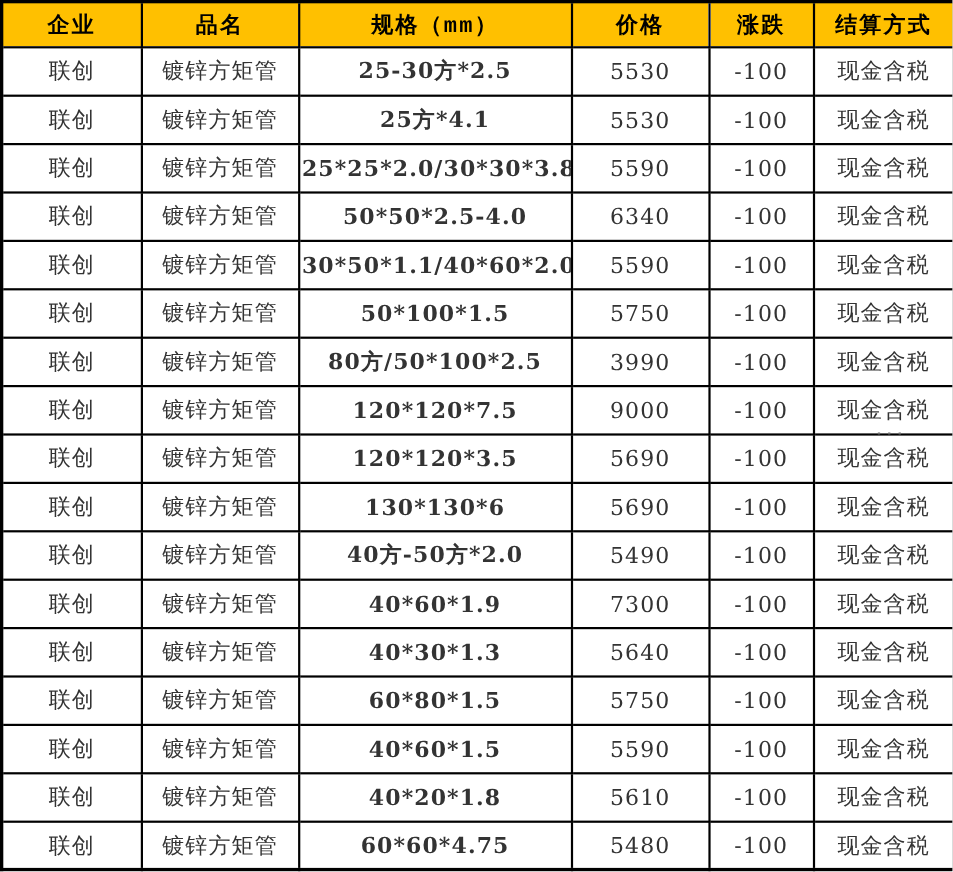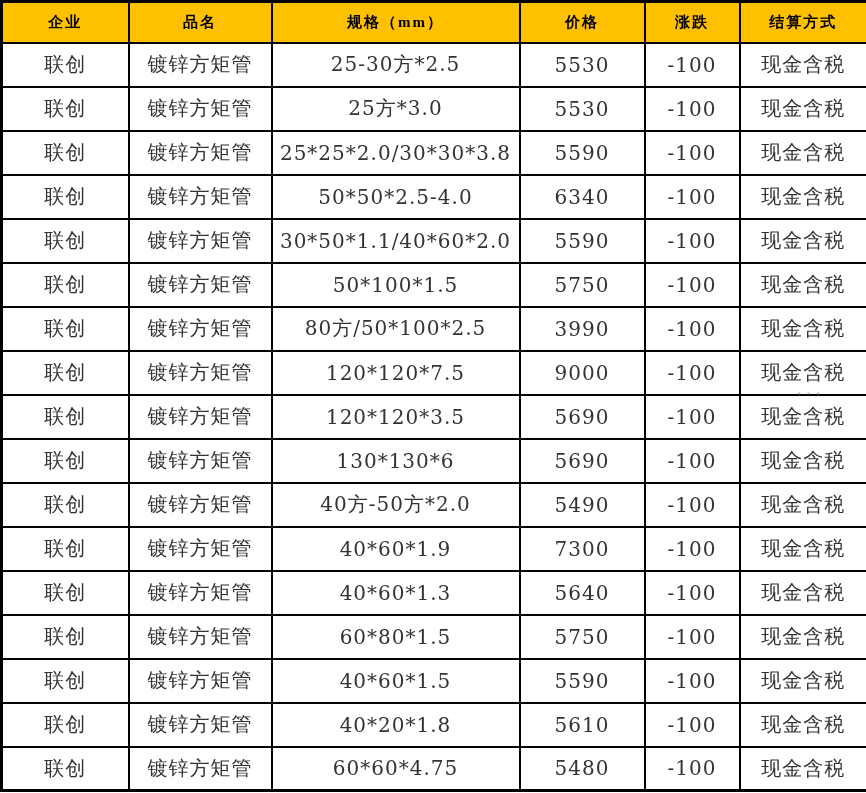--- a/index.html
+++ b/index.html
@@ -36,36 +36,36 @@
     padding: 0 2px;
     overflow: hidden;
     white-space: nowrap;
   }
   table.price-table thead tr {
     height: 41px;
   }
   table.price-table th {
     background: var(--header-bg);
     color: var(--header-text);
-    font-family: Liberation Serif, serif;
+    font-family: Liberation Mono, monospace;
     font-weight: 700;
-    font-size: 15px;
+    font-size: 20px;
     letter-spacing: 2px;
   }
   table.price-table tbody tr {
     height: 44px;
     background: var(--row-bg);
   }
   table.price-table td {
     color: var(--body-text);
     font-family: "DejaVu Serif", "Liberation Serif", serif;
     font-size: 20px;
     letter-spacing: 1px;
   }
-  td.col-spec { font-size: 20px; }
+  td.col-spec { font-size: 20px; font-weight: bold; }
   td.col-price, td.col-change { font-size: 20px; }
   .watermark-smudge {
     position: absolute;
     left: 782px;
     top: 382px;
     width: 56px;
     height: 30px;
     color: rgba(120,120,120,0.55);
     font-family: "DejaVu Sans", sans-serif;
     font-size: 20px;
@@ -103,21 +103,21 @@
     <td class="col-enterprise">联创</td>
     <td class="col-product">镀锌方矩管</td>
     <td class="col-spec">25-30方*2.5</td>
     <td class="col-price">5530</td>
     <td class="col-change">-100</td>
     <td class="col-settlement">现金含税</td>
   </tr>
         <tr>
     <td class="col-enterprise">联创</td>
     <td class="col-product">镀锌方矩管</td>
-    <td class="col-spec">25方*3.0</td>
+    <td class="col-spec">25方*4.1</td>
     <td class="col-price">5530</td>
     <td class="col-change">-100</td>
     <td class="col-settlement">现金含税</td>
   </tr>
         <tr>
     <td class="col-enterprise">联创</td>
     <td class="col-product">镀锌方矩管</td>
     <td class="col-spec">25*25*2.0/30*30*3.8</td>
     <td class="col-price">5590</td>
     <td class="col-change">-100</td>
@@ -191,21 +191,21 @@
     <td class="col-enterprise">联创</td>
     <td class="col-product">镀锌方矩管</td>
     <td class="col-spec">40*60*1.9</td>
     <td class="col-price">7300</td>
     <td class="col-change">-100</td>
     <td class="col-settlement">现金含税</td>
   </tr>
         <tr>
     <td class="col-enterprise">联创</td>
     <td class="col-product">镀锌方矩管</td>
-    <td class="col-spec">40*60*1.3</td>
+    <td class="col-spec">40*30*1.3</td>
     <td class="col-price">5640</td>
     <td class="col-change">-100</td>
     <td class="col-settlement">现金含税</td>
   </tr>
         <tr>
     <td class="col-enterprise">联创</td>
     <td class="col-product">镀锌方矩管</td>
     <td class="col-spec">60*80*1.5</td>
     <td class="col-price">5750</td>
     <td class="col-change">-100</td>

